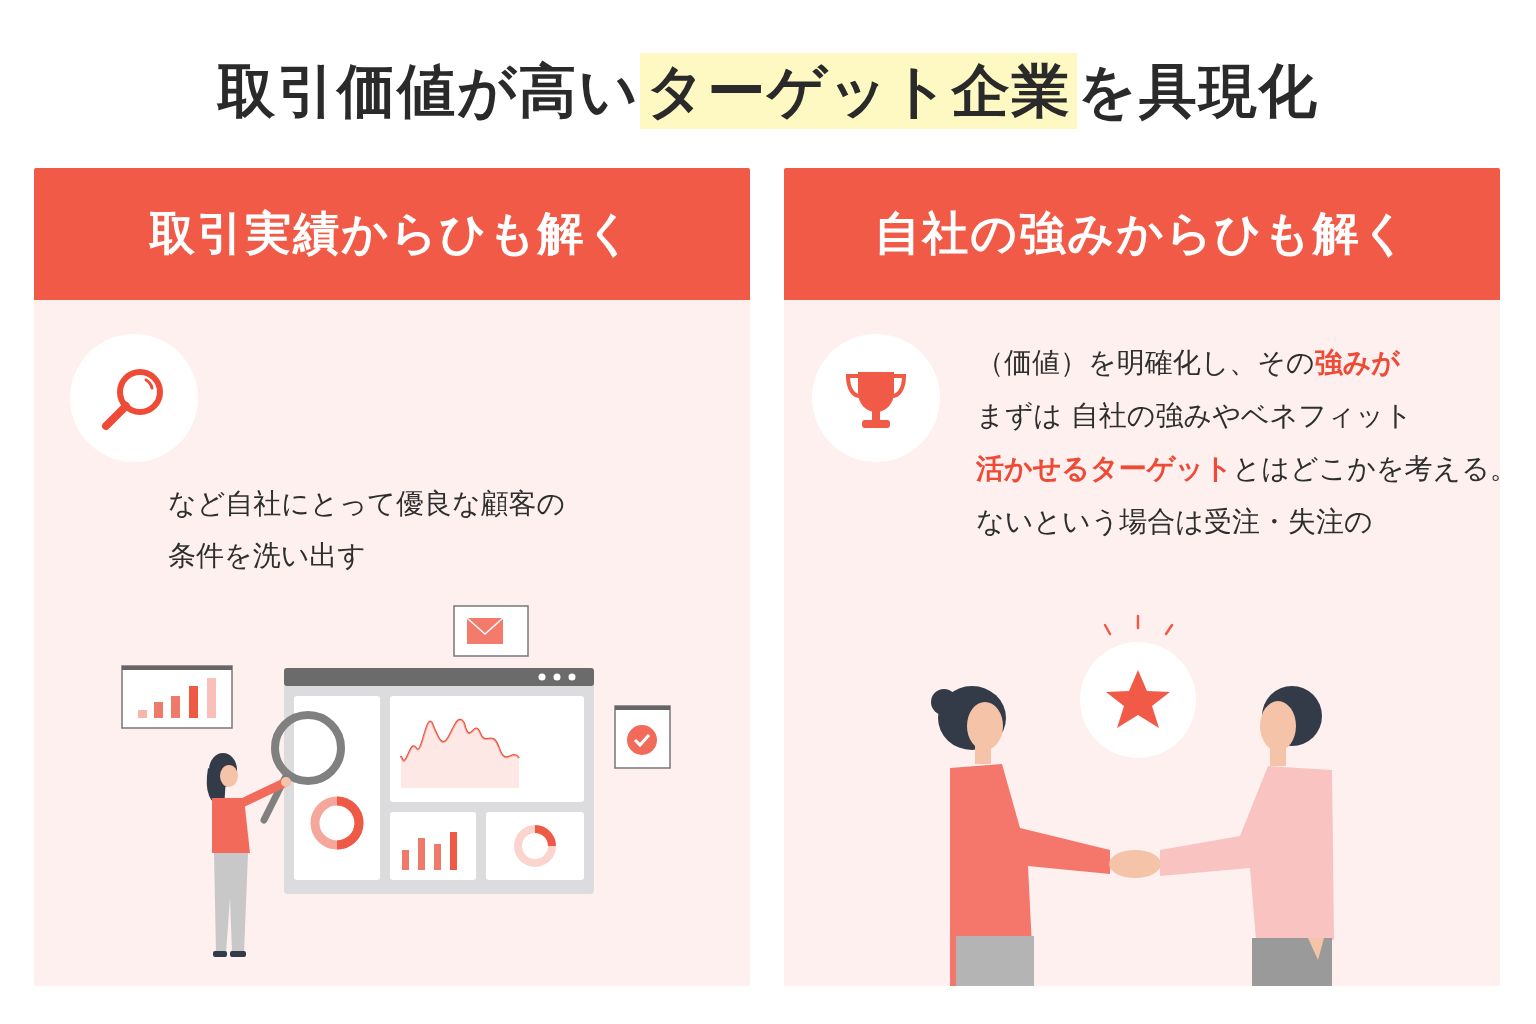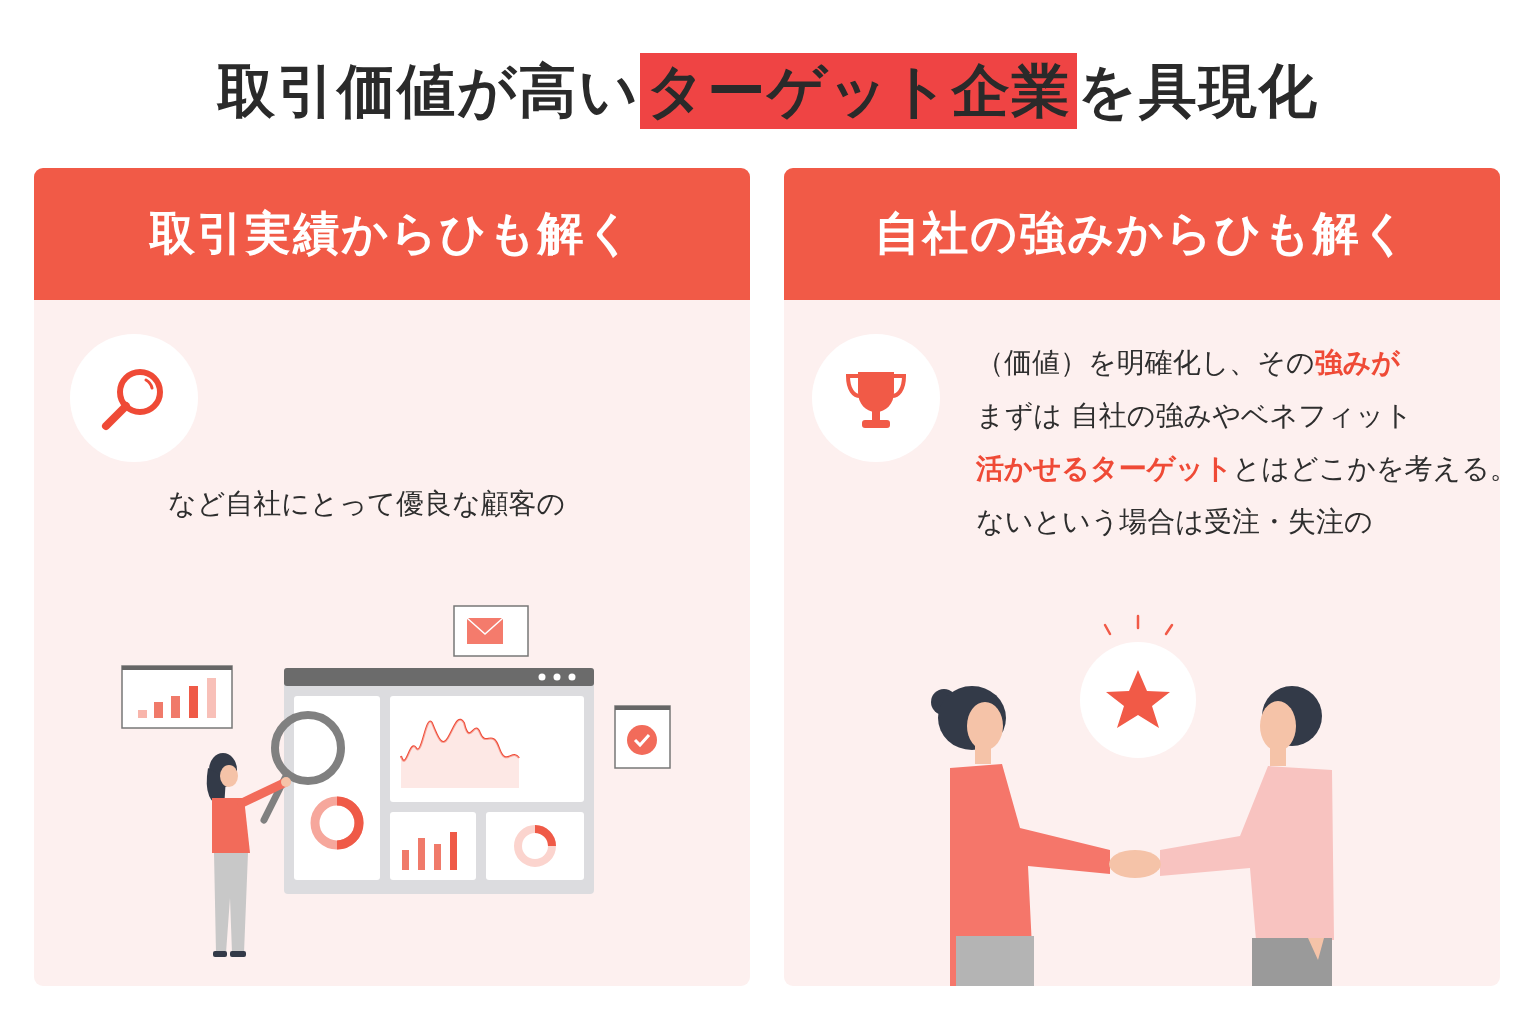--- a/index.html
+++ b/index.html
@@ -1,19 +1,19 @@
 <!DOCTYPE html>
 <html><head>
 <meta charset="utf-8">
 <style>
 *{box-sizing:border-box;margin:0;padding:0}
 body{width:1536px;height:1024px;background:#ffffff;font-family:"DejaVu Sans","Liberation Sans",sans-serif;position:relative;overflow:hidden;color:#262626}
 .title{position:absolute;top:52px;left:0;width:1536px;text-align:center;font-size:58px;font-weight:bold;letter-spacing:2px;color:#2a2a2a;line-height:78px}
-.title .hl{background:#ef4444;padding:4px 6px}
-.panel{position:absolute;top:168px;width:716px;height:818px;background:#fdf0ef;border-radius:9px;overflow:hidden}
+.title .hl{background:#fef9c3;padding:4px 6px}
+.panel{position:absolute;top:168px;width:716px;height:818px;background:#fdf0ef;border-radius:2px;overflow:hidden}
 .panel.left{left:34px}
 .panel.right{left:784px}
 .panel-head{height:132px;background:#f15a47;display:flex;align-items:center;justify-content:center;color:#fff;font-size:46px;font-weight:bold;letter-spacing:2px}
 .icon-circle{position:absolute;width:128px;height:128px;border-radius:50%;background:#fff;display:flex;align-items:center;justify-content:center}
 .left .icon-circle{left:36px;top:166px}
 .right .icon-circle{left:28px;top:166px}
 .bullets{position:absolute;left:196px;top:172px;font-size:34px;line-height:66px}
 .bullets .red{color:#ef4a36;font-weight:bold;font-size:38px}
 .sub{position:absolute;left:134px;top:310px;font-size:28px;line-height:52px;color:#2e2e2e}
 .body-text{position:absolute;left:192px;top:168px;font-size:28px;line-height:53px;color:#2e2e2e;white-space:nowrap}
@@ -34,20 +34,21 @@
     <svg width="80" height="80" viewBox="0 0 80 80">
       <circle cx="46" cy="34" r="20" fill="none" stroke="#ef4a36" stroke-width="6"></circle>
       <path d="M52 22 A12 12 0 0 1 58 30" fill="none" stroke="#ef4a36" stroke-width="3" stroke-linecap="round"></path>
       <line x1="32" y1="48" x2="12" y2="68" stroke="#ef4a36" stroke-width="8" stroke-linecap="round"></line>
     </svg>
   </div>
 
 
   <div class="sub">
     <div>など自社にとって優良な顧客の</div>
+    <div>条件を洗い出す</div>
   </div>
 
   <svg class="illus" style="left:80px;top:430px" width="580" height="390" viewBox="0 0 580 390">
 
     <g>
       <rect x="8" y="68" width="110" height="62" fill="#fff" stroke="#777" stroke-width="1.5"></rect>
       <rect x="8" y="68" width="110" height="4" fill="#666"></rect>
       <rect x="24" y="112" width="9" height="8" fill="#f8b5ab"></rect>
       <rect x="40" y="104" width="9" height="16" fill="#f07a6a"></rect>
       <rect x="57" y="98" width="9" height="22" fill="#f07a6a"></rect>

